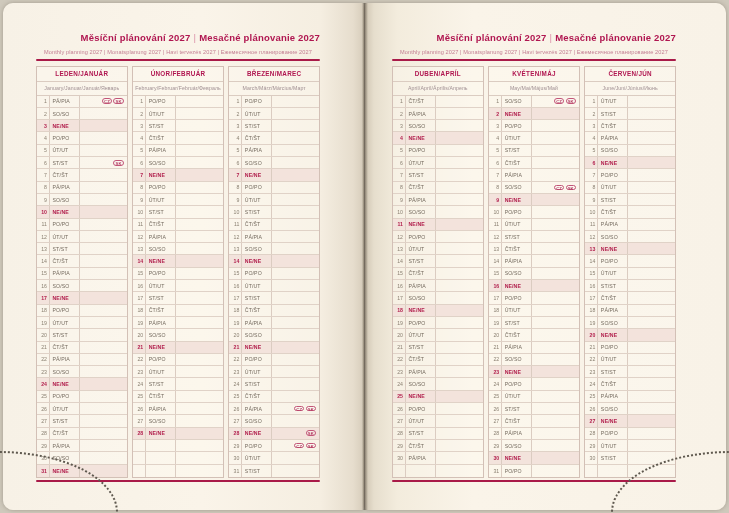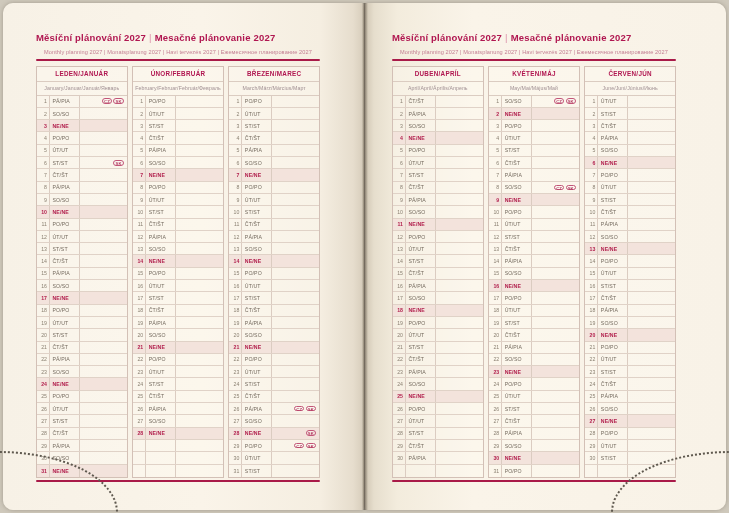--- a/index.html
+++ b/index.html
@@ -25,21 +25,21 @@
   .gutter{
     position:absolute;left:50%;top:3px;bottom:3px;width:6px;margin-left:-3px;
     background:linear-gradient(90deg,rgba(60,50,38,0) 0%,rgba(60,50,38,.55) 45%,rgba(60,50,38,.35) 60%,rgba(60,50,38,0) 100%);
     z-index:5;
   }
   .content{position:relative;width:284px;padding-top:29px;}
   .page.left .content{margin-left:33px;}
   .page.right .content{margin-left:27px;}
 
   .title{
-    text-align:left;font-weight:bold;font-size:9.5px;line-height:11px;
+    text-align:right;font-weight:bold;font-size:9.5px;line-height:11px;
     color:#b01650;letter-spacing:.2px;
   }
   .title .sep{color:#dc93ab;font-weight:normal;padding:0 3px;}
   .subtitle{
     margin-top:6px;text-align:center;font-size:5.6px;line-height:7px;
     color:#c37e92;letter-spacing:.1px;
   }
   .header-rule{margin-top:3px;height:1.6px;background:#a91a48;border-radius:1px;}
 
   .months{display:flex;gap:4.5px;margin-top:5px;}

